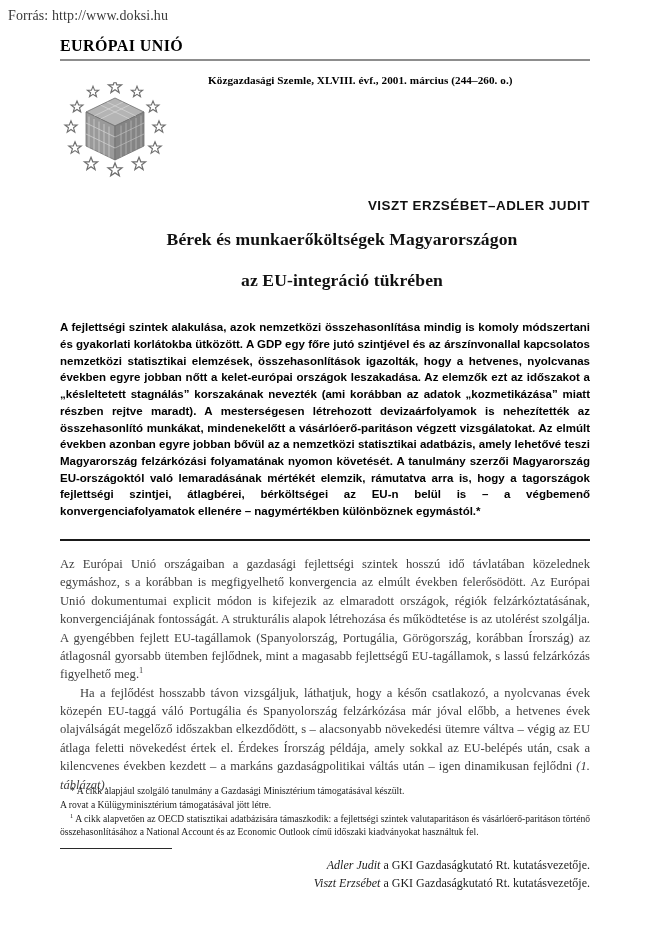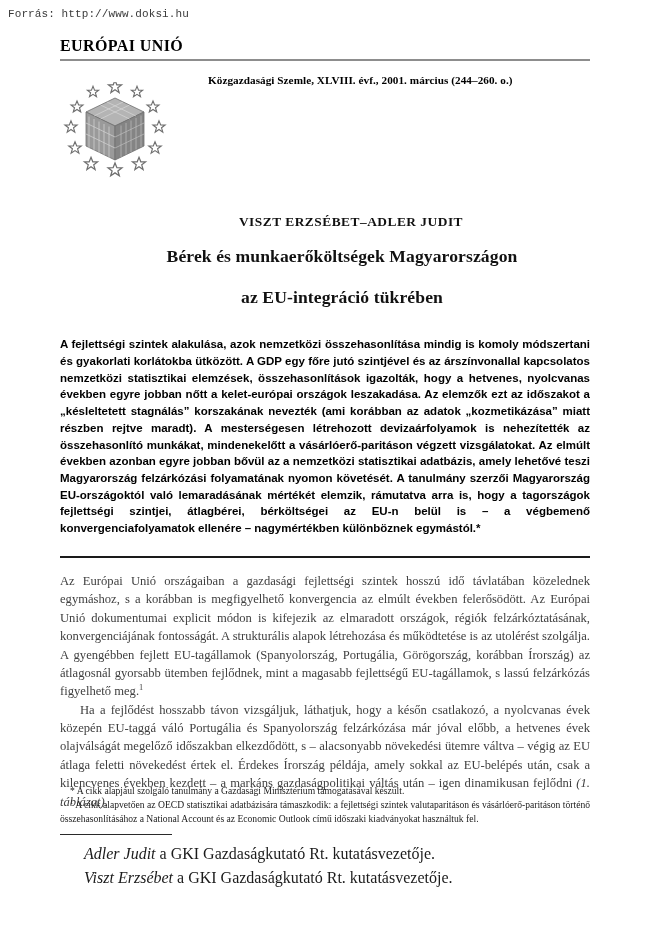--- a/index.html
+++ b/index.html
@@ -15,22 +15,22 @@
     overflow: hidden;
     font-family: "Liberation Serif", "DejaVu Serif", serif;
     color: #111111;
   }
 
   
   .source-line {
     position: absolute;
     top: 8px;
     left: 8px;
-    font-family: Liberation Mono, monospace;
-    font-size: 11px;
+    font-family: Liberation Serif, serif;
+    font-size: 14px;
     color: #3a3a3a;
     letter-spacing: 0.1px;
     white-space: nowrap;
   }
 
   
   .page {
     position: absolute;
     left: 60px;
     top: 0;
@@ -75,23 +75,23 @@
     position: absolute;
     left: 0px;
     top: 8px;
     width: 110px;
     height: 100px;
   }
   .emblem svg { display: block; }
 
   
   .authors {
-    margin-top: 32px;
-    text-align: center;
-    font-family: Liberation Serif, serif;
+    margin-top: 16px;
+    text-align: right;
+    font-family: Liberation Sans, sans-serif;
     font-weight: bold;
     font-size: 13.4px;
     letter-spacing: 0.5px;
     padding-left: 52px;
   }
   .title {
     margin-top: 14px;
     text-align: center;
     font-family: "Liberation Serif", "DejaVu Serif", serif;
     font-weight: bold;
@@ -158,24 +158,25 @@
   .fn-indent { text-indent: 10px; }
 
   .bio-rule {
     margin-top: 9px;
     margin-bottom: 7px;
     width: 112px;
     height: 1px;
     background: #2a2a2a;
   }
   .bios {
-    font-size: 16px;
+    font-size: 12px;
     line-height: 1.5;
     color: #1b1b1b;
     padding-left: 24px;
+    text-align: right;
   }
   .bios div { white-space: nowrap; }
 </style>
 </head>
 <body>
 
 <div class="source-line">Forrás: http://www.doksi.hu</div>
 
 <div class="page">
 
@@ -280,20 +281,21 @@
 
   <div class="body-text">
     <p><span>Az Európai Unió országaiban a gazdasági fejlettségi szintek hosszú idő távlatában közelednek egymáshoz, s a korábban is megfigyelhető konvergencia az elmúlt években felerősödött. Az Európai Unió dokumentumai explicit módon is kifejezik az elmaradott országok, régiók felzárkóztatásának, konvergenciájának fontosságát. A strukturális alapok létrehozása és működtetése is az utolérést szolgálja. A gyengébben fejlett EU-tagállamok (Spanyolország, Portugália, Görögország, korábban Írország) az átlagosnál gyorsabb ütemben fejlődnek, mint a magasabb fejlettségű EU-tagállamok, s lassú felzárkózás figyelhető meg.</span><sup>1</sup></p>
     <p class="indent"><span>Ha a fejlődést hosszabb távon vizsgáljuk, láthatjuk, hogy a későn csatlakozó, a nyolcvanas évek közepén EU-taggá váló Portugália és Spanyolország felzárkózása már jóval előbb, a hetvenes évek olajválságát megelőző időszakban elkezdődött, s – alacsonyabb növekedési ütemre váltva – végig az EU átlaga feletti növekedést értek el. Érdekes Írország példája, amely sokkal az EU-belépés után, csak a kilencvenes években kezdett – a markáns gazdaságpolitikai váltás után – igen dinamikusan fejlődni </span><em>(1. táblázat)</em><span>.</span></p>
   </div>
 
 </div>
 
 <div class="footnotes">
   <div class="fn fn-indent">* A cikk alapjául szolgáló tanulmány a Gazdasági Minisztérium támogatásával készült.</div>
+  <div class="fn">A rovat a Külügyminisztérium támogatásával jött létre.</div>
   <div class="fn fn-indent"><sup>1</sup><span> A cikk alapvetően az OECD statisztikai adatbázisára támaszkodik: a fejlettségi szintek valutaparitáson és vásárlóerő-paritáson történő összehasonlításához a National Account és az Economic Outlook című időszaki kiadványokat használtuk fel.</span></div>
 
   <div class="bio-rule"></div>
 
   <div class="bios">
     <div><em>Adler Judit</em><span> a GKI Gazdaságkutató Rt. kutatásvezetője.</span></div>
     <div><em>Viszt Erzsébet</em><span> a GKI Gazdaságkutató Rt. kutatásvezetője.</span></div>
   </div>
 </div>
 

